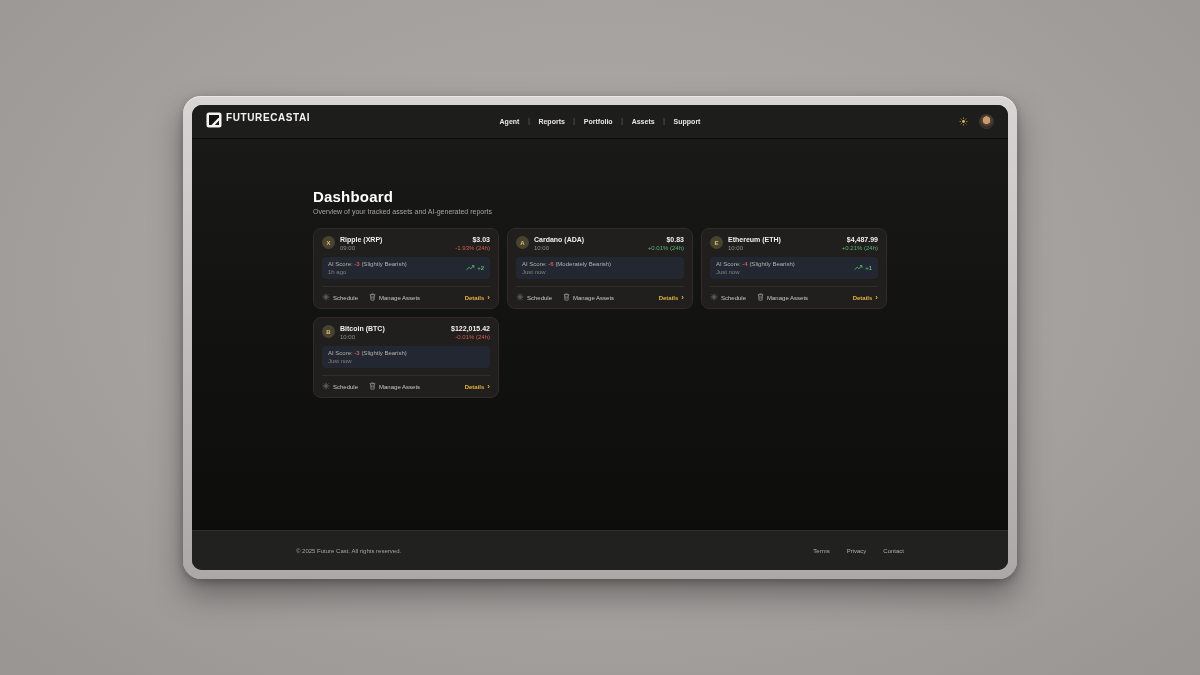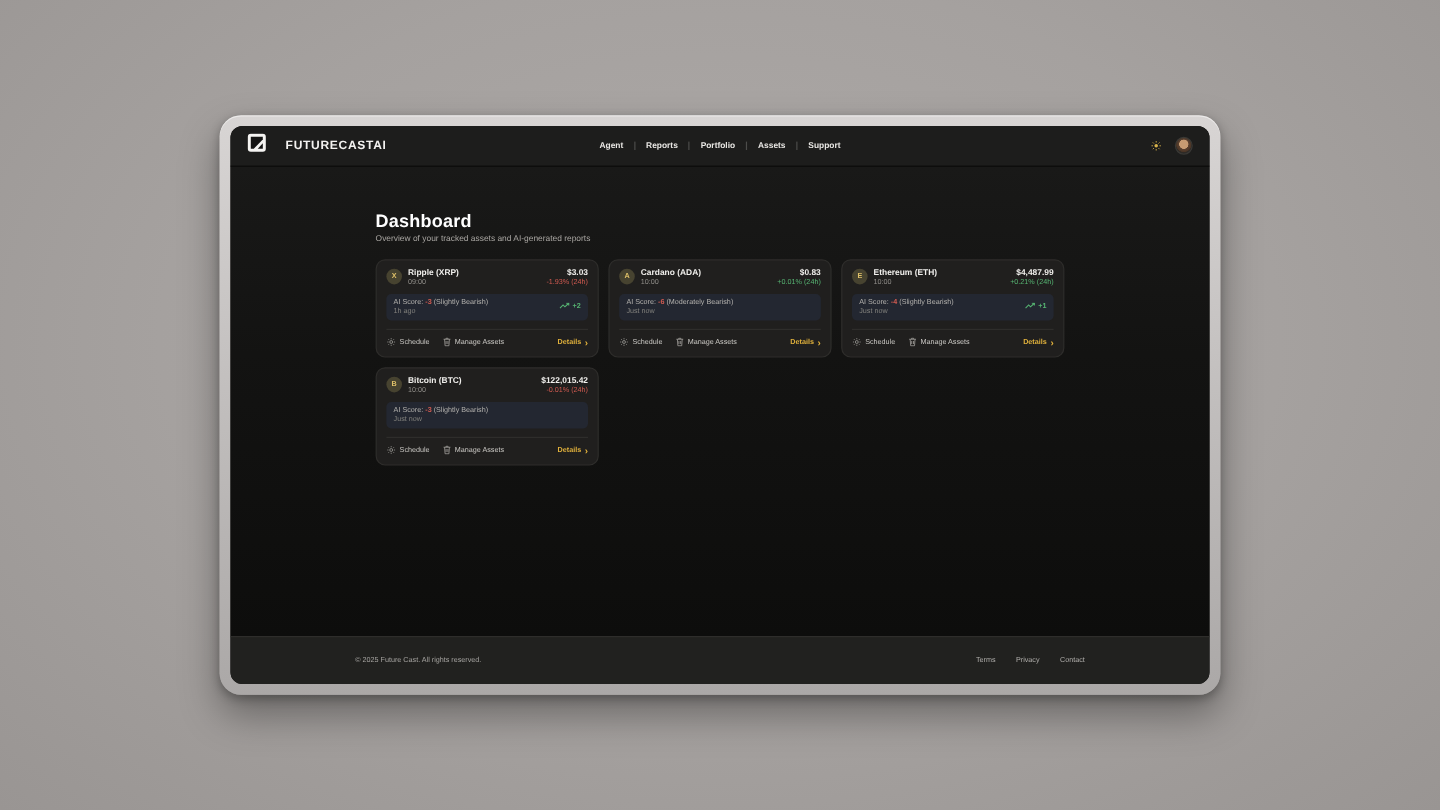--- a/index.html
+++ b/index.html
@@ -20,21 +20,21 @@
   .screen {
     width:100%; height:100%; border-radius:10px; overflow:hidden;
     background:#111110; display:flex; flex-direction:column;
   }
 
   
   .topbar {
     height:34px; flex:none; background:#1d1d1c; border-bottom:1px solid #0a0a0a;
     display:flex; align-items:center; padding:0 14px; position:relative;
   }
-  .brand { display:flex; align-items:center; gap:16px; }
+  .brand { display:flex; align-items:flex-start; gap:4px; }
   .brand-text { color:#f3f2f0; font-weight:bold; font-size:10px; letter-spacing:.6px; }
   .nav {
     position:absolute; left:50%; transform:translateX(-50%);
     display:flex; align-items:center;
   }
   .nav-item {
     font-size:7px; color:#e9e7e4; padding:0 9px; cursor:pointer; font-weight:bold;
   }
   .nav-item + .nav-item { border-left:1px solid #4c4c4a; }
   .topbar-right { margin-left:auto; display:flex; align-items:center; gap:11px; }
@@ -43,21 +43,21 @@
     width:15px; height:15px; border-radius:50%; cursor:pointer;
     background: radial-gradient(circle at 50% 40%, #c79b72 0%, #c79b72 36%, #5a4130 40%, #4a3425 62%, #2e2a26 66%);
     border:1px solid #3a3936;
   }
 
   
   .main {
     flex:1;
     background: linear-gradient(180deg,#191918 0%, #131312 40%, #0d0d0c 100%);
   }
-  .container { width:574px; margin:0 auto; padding-top:37px; }
+  .container { width:574px; margin:12px auto; padding-top:37px; }
   .page-title { color:#ffffff; font-size:15px; font-weight:bold; letter-spacing:.2px; }
   .page-subtitle { color:#a8a5a1; font-size:7px; margin-top:3px; }
 
   .cards { margin-top:13px; display:grid; grid-template-columns:repeat(3,1fr); gap:8px; }
   .card {
     background:#201f1e; border:1px solid #2e2d2b; border-radius:8px;
     padding:7px 8px 6px;
   }
   .card-head { display:flex; gap:5px; align-items:flex-start; }
   .coin-avatar {

